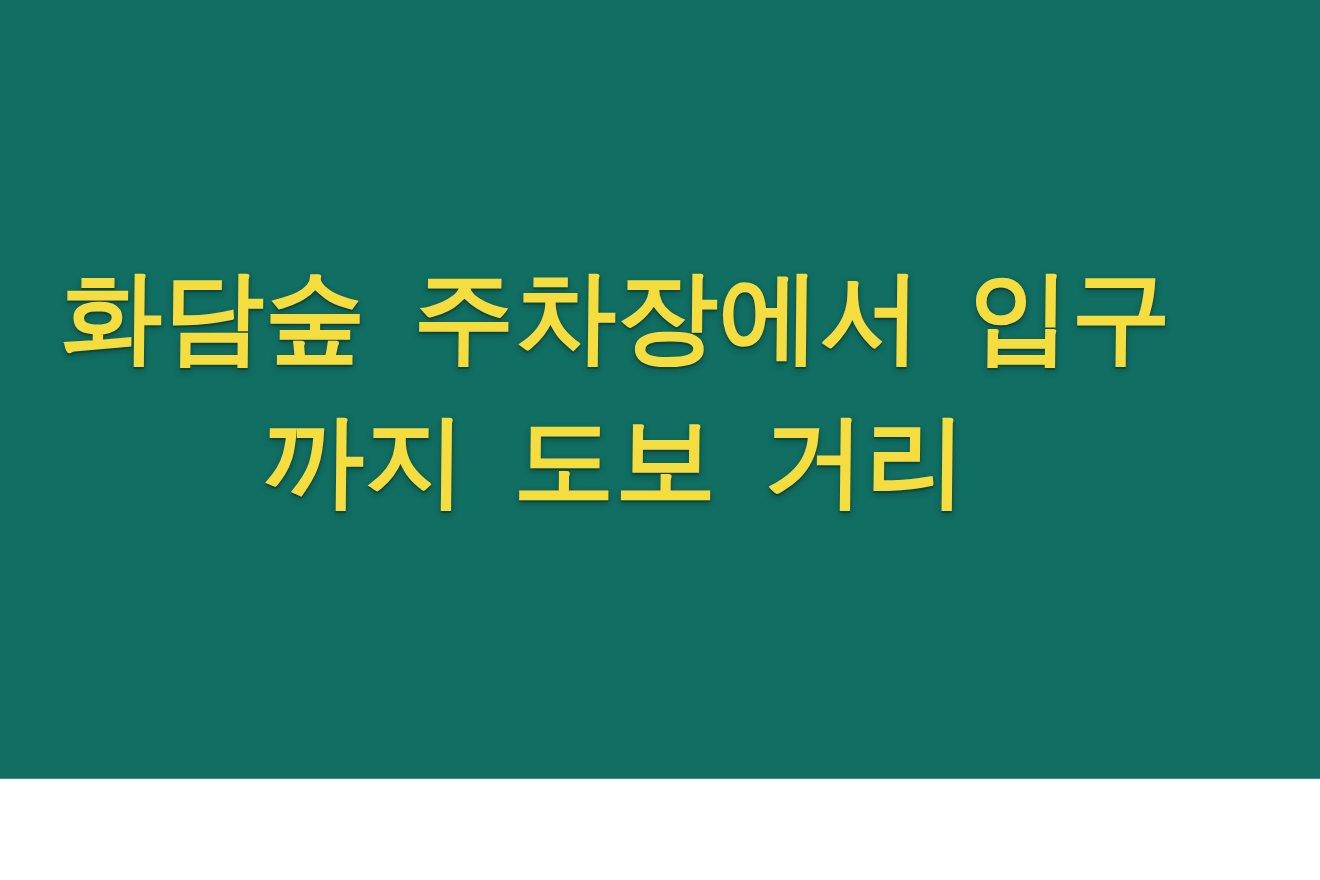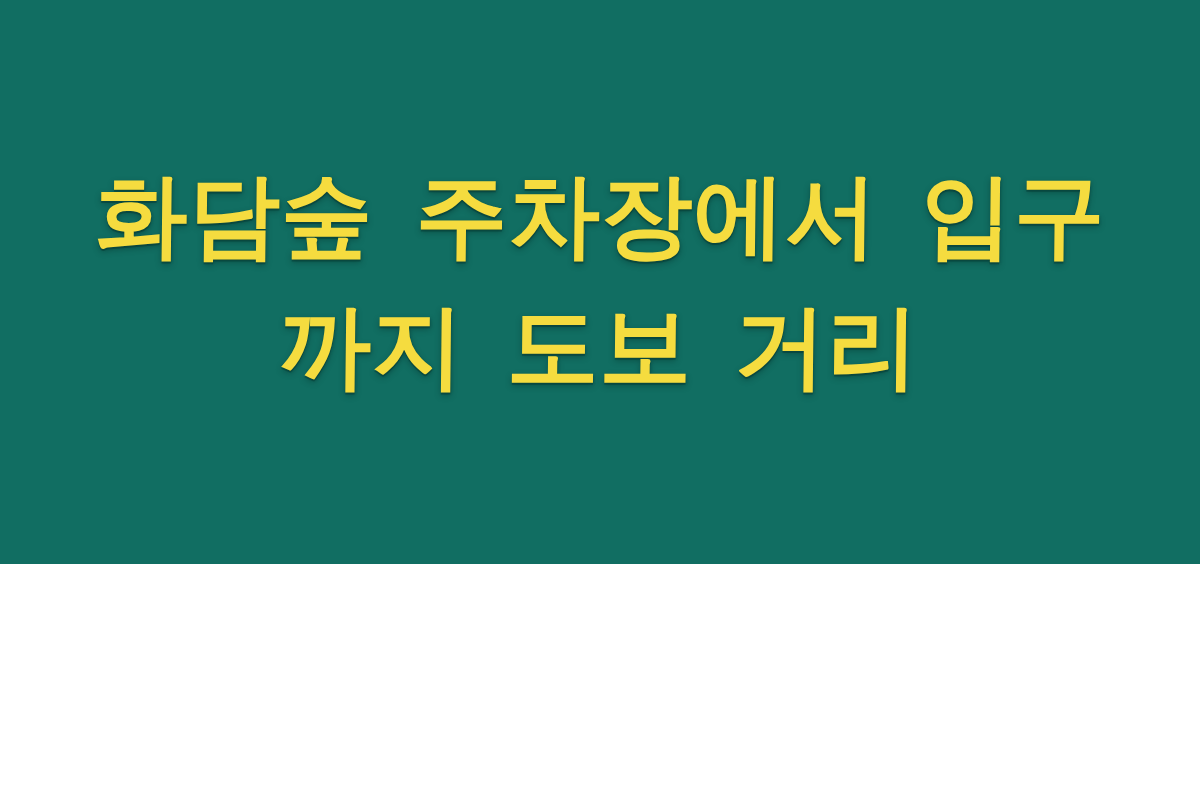--- a/index.html
+++ b/index.html
@@ -11,25 +11,24 @@
   body {
     width: 1200px;
     height: 800px;
     overflow: hidden;
     font-family: "DejaVu Sans", "Liberation Sans", sans-serif;
   }
 
   #title-card {
     position: relative;
     width: 1200px;
-    height: 564px;
+    height: 708px;
     box-sizing: border-box;
     display: flex;
     align-items: center;
-    justify-content: center;
     background: #116E62;
   }
 
   #headline {
     width: 1120px;
     margin: 0;
     padding: 0;
     text-align: center;
     color: #F5DC3F;
     font-family: "DejaVu Sans", "Liberation Sans", sans-serif;

